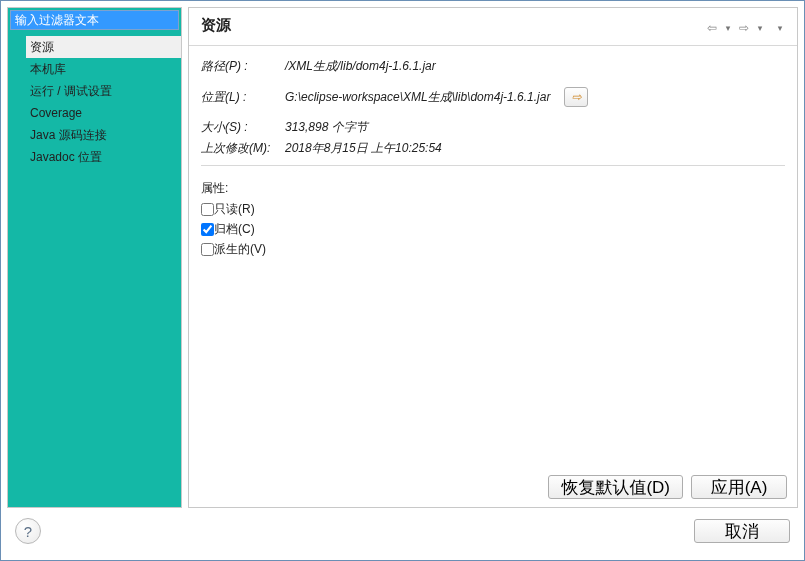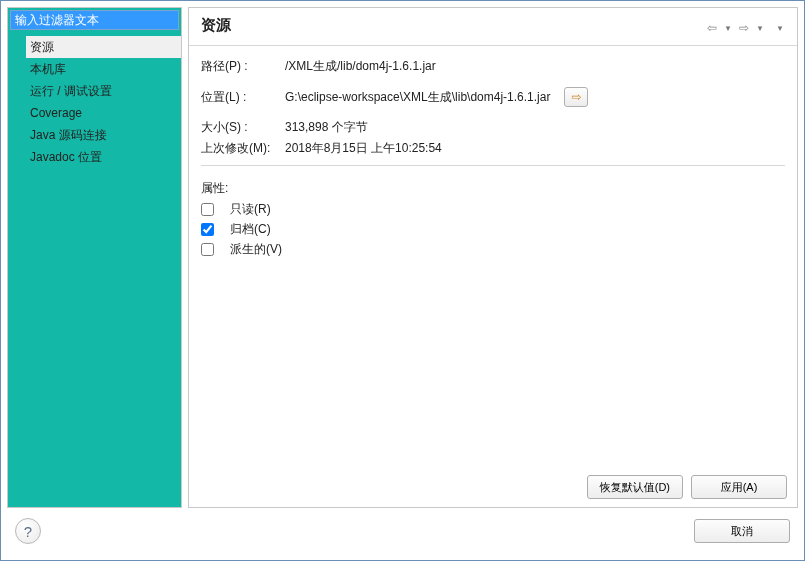--- a/index.html
+++ b/index.html
@@ -29,39 +29,39 @@
   
   .splitter { width:6px; cursor:col-resize; }
   
   .content { flex:1; border:1px solid #c8c8c8; background:#fff; display:flex; flex-direction:column; min-width:0; padding:0; }
   .hdr { display:flex; align-items:flex-end; padding:8px 10px 10px 12px; border-bottom:1px solid #d8d8d8; background:#fff; }
   .hdr h1 { margin:0; font-size:15px; font-weight:bold; flex:1; }
   .hdr .arrows { display:flex; gap:2px; color:#888; }
   .arrw { width:14px; height:14px; display:flex; align-items:center; justify-content:center; font-size:12px; }
   .arrw.sm { font-size:9px; color:#777; }
   .props { padding:10px 12px 6px 12px; }
-  table.kv { border-collapse:collapse; }
+  table.kv { border-collapse:collapse;font-style:italic; }
   table.kv td { vertical-align:middle; padding:2px 0; }
   table.kv td.k { width:78px; white-space:nowrap; }
   table.kv td.v { padding-left:6px; }
   .locrow { display:flex; align-items:center; gap:14px; }
   .iconbtn { width:24px; height:20px; border:1px solid #b0b0b0; border-radius:3px; background:linear-gradient(to bottom,#fefefe,#ececec); display:flex; align-items:center; justify-content:center; color:#d08a2a; font-size:12px; cursor:pointer; }
   .sep { height:1px; background:#d8d8d8; margin:6px 0 8px 0; }
   .attrs { padding:0 12px 8px 12px; }
-  .chkrow { display:flex; align-items:center; gap:16px; margin:3px 0; }
+  .chkrow { display:flex; align-items:center; gap:0; margin:3px 0; }
   .chkrow input[type=checkbox] { width:13px; height:13px; margin:0; }
   fieldset.enc { border:1px solid #d0d0d0; border-radius:2px; margin:8px 12px 10px 12px; padding:8px 10px 10px 10px; }
   fieldset.enc legend { padding:0 4px; color:#333; }
   .radiorow { display:flex; align-items:center; gap:6px; margin:4px 0; }
   .radiorow input[type=radio] { margin:0; }
   select.encsel { height:22px; min-width:110px; border:1px solid #bfbfbf; background:#f6f6f6; color:#888; padding:0 4px; font-family:inherit; }
   select.encsel:disabled { color:#9a9a9a; }
   .content-spacer { flex:1; }
   .content-btns { display:flex; justify-content:flex-end; gap:8px; padding:8px 10px; border-top:0; }
-  .btn { height:24px; min-width:96px; padding:0 12px; border:1px solid #adadad; border-radius:3px; background:linear-gradient(to bottom,#fdfdfd,#ededed); cursor:pointer; font-family:inherit; font-size:11px; }
+  .btn { height:24px; min-width:96px; padding:0 12px; border:1px solid #adadad; border-radius:3px; background:linear-gradient(to bottom,#fdfdfd,#ededed); cursor:pointer; font-family:inherit; font-size:17px; }
   .btn.primary { border-color:#3c7fb1; box-shadow:0 0 0 1px rgba(60,127,177,0.15) inset; }
   
   .footer { height:46px; display:flex; align-items:center; padding:6px 8px; gap:8px; border-top:0; background:#fff; }
   .help { width:26px; height:26px; border-radius:50%; border:1px solid #b8b8b8; background:radial-gradient(circle at 35% 30%, #fff, #eaeaea); display:flex; align-items:center; justify-content:center; color:#5b6f86; font-size:15px; cursor:pointer; }
   .footer-spacer { flex:1; }
 </style>
 </head>
 <body>
 
 <div class="window">

